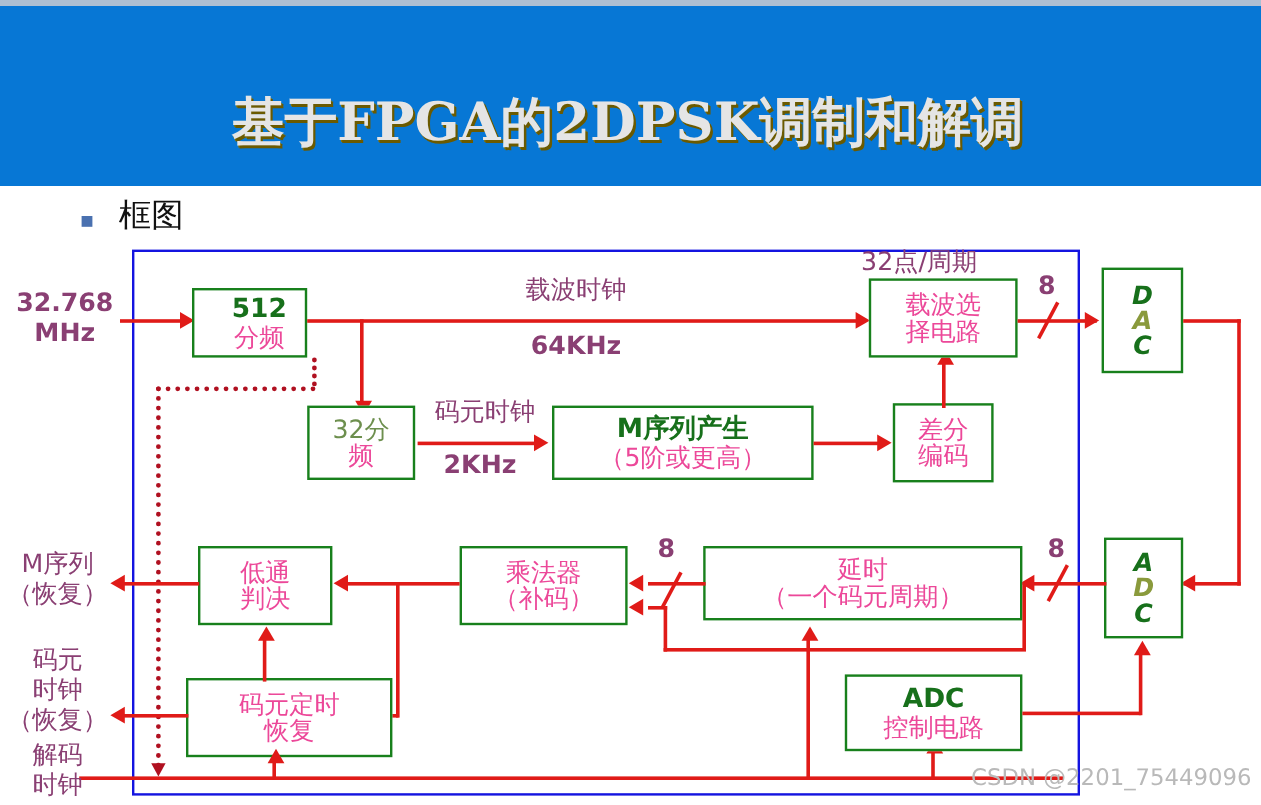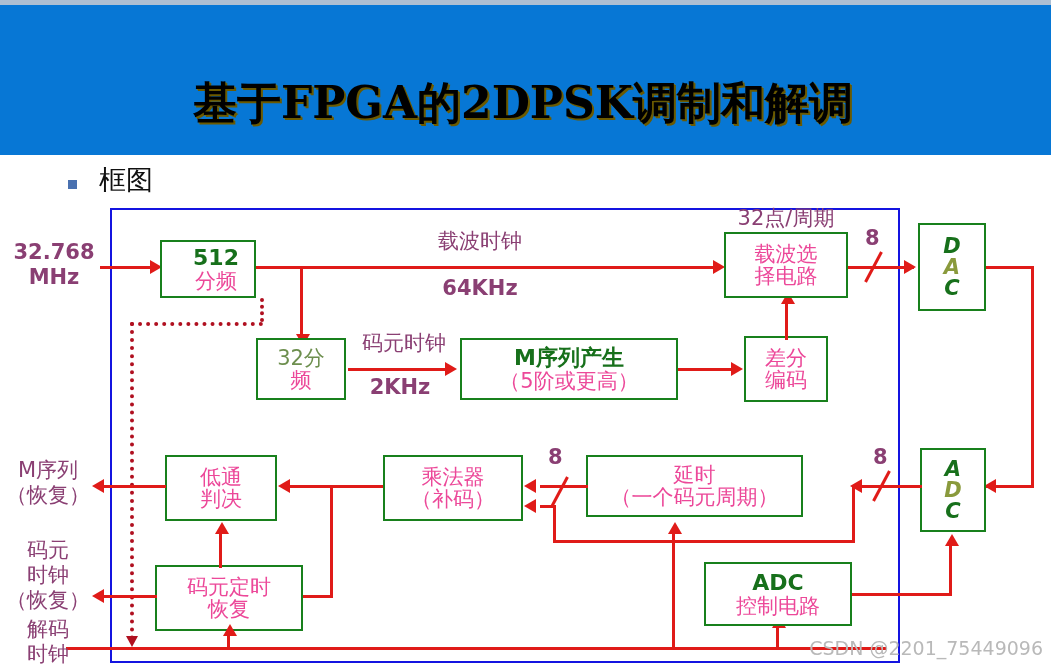--- a/index.html
+++ b/index.html
@@ -10,21 +10,21 @@
     overflow:hidden;position:relative;
   }
   .slide{position:absolute;left:0;top:0;width:1051px;height:671px;background:#fff;}
 
   
   .topstrip{position:absolute;left:0;top:0;width:1051px;height:5px;background:#aebfd2;}
   .banner{position:absolute;left:0;top:5px;width:1051px;height:150px;background:#0777d5;}
   .banner-title{
     position:absolute;left:0;top:72px;width:1046px;text-align:center;
     font-family:"DejaVu Serif","Liberation Serif",serif;
-    font-weight:bold;font-size:44px;line-height:52px;color:#000000;
+    font-weight:bold;font-size:44px;line-height:52px;color:#e5e5e5;
     letter-spacing:0px;
     text-shadow:2px 2px 0 #6b5a00, 1px 1px 0 #8a7500;
     white-space:nowrap;
   }
 
   
   .bullet-sq{position:absolute;left:68px;top:180px;width:9px;height:9px;background:#4a71b0;}
   .bullet-text{
     position:absolute;left:99px;top:164px;
     font-family:"DejaVu Serif","Liberation Serif",serif;
@@ -161,21 +161,21 @@
     <div class="ar ar-r" style="left:731px;top:162px;"></div>
 
     <div class="blk" style="left:744px;top:136px;width:84px;height:66px;">
       <div class="cn">差分</div>
       <div class="cn">编码</div>
     </div>
 
     <div class="w wv" style="left:785px;top:100px;height:40px;"></div>
     <div class="ar ar-u" style="left:781px;top:92px;"></div>
 
-    <div class="lbl" style="left:716px;top:6px;width:140px;">
+    <div class="lbl" style="left:696px;top:6px;width:140px;">
       <span>32点/周期</span>
     </div>
 
     <div class="blk" style="left:724px;top:32px;width:124px;height:66px;">
       <div class="cn">载波选</div>
       <div class="cn">择电路</div>
     </div>
 
     <div class="w wh" style="left:848px;top:66px;width:66px;"></div>
     <div class="ar ar-r" style="left:904px;top:60px;"></div>
@@ -197,21 +197,21 @@
       <span>A</span>
       <span class="olive">D</span>
       <span>C</span>
     </div>
 
     <div class="w wh" style="left:854px;top:285px;width:68px;"></div>
     <div class="ar ar-l" style="left:850px;top:279px;"></div>
     <div class="slash" style="left:880px;top:269px;"></div>
     <div class="busnum" style="left:873px;top:245px;">8</div>
 
-    <div class="blk" style="left:586px;top:255px;width:217px;height:62px;">
+    <div class="blk" style="left:586px;top:255px;width:266px;height:62px;">
       <div class="cn">延时</div>
       <div class="cn">（一个码元周期）</div>
     </div>
 
     <div class="w wh" style="left:540px;top:285px;width:48px;"></div>
     <div class="ar ar-l" style="left:524px;top:279px;"></div>
 
     <div class="w wh" style="left:540px;top:305px;width:16px;"></div>
     <div class="w wv" style="left:553px;top:305px;height:38px;"></div>
     <div class="w wh" style="left:553px;top:340px;width:302px;"></div>
@@ -237,21 +237,21 @@
     </div>
 
     <div class="w wh" style="left:103px;top:285px;width:63px;"></div>
     <div class="ar ar-l" style="left:92px;top:279px;"></div>
 
     <div class="lbl" style="left:2px;top:258px;width:92px;">
       <div class="b">M序列</div>
       <div>（恢复）</div>
     </div>
 
-    <div class="blk" style="left:155px;top:365px;width:148px;height:66px;">
+    <div class="blk" style="left:155px;top:365px;width:172px;height:66px;">
       <div class="cn">码元定时</div>
       <div class="cn">恢复</div>
     </div>
 
     <div class="w wv" style="left:219px;top:330px;height:38px;"></div>
     <div class="ar ar-u" style="left:215px;top:322px;"></div>
 
     <div class="w wh" style="left:103px;top:395px;width:54px;"></div>
     <div class="ar ar-l" style="left:92px;top:389px;"></div>
 

